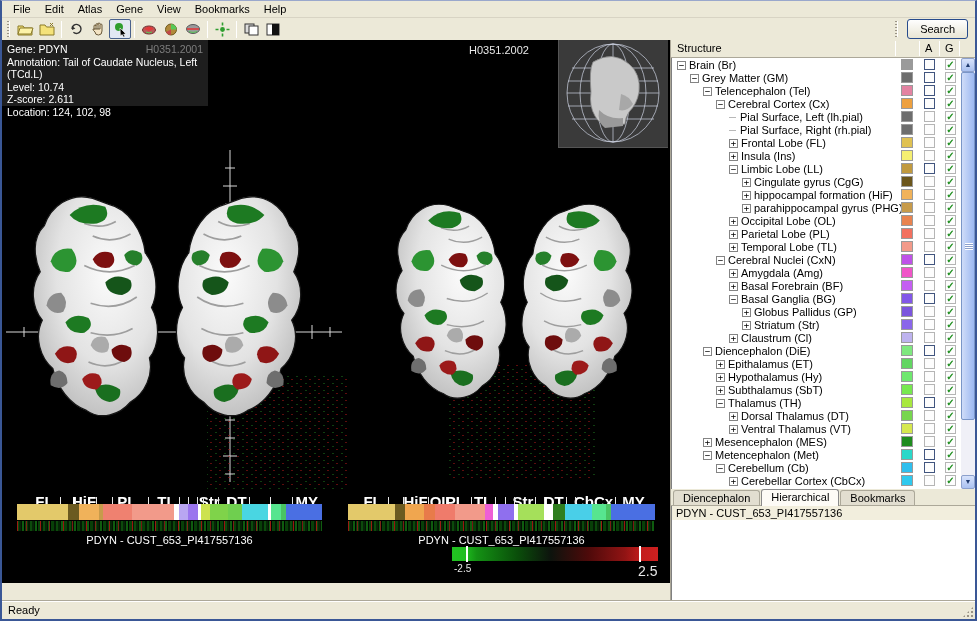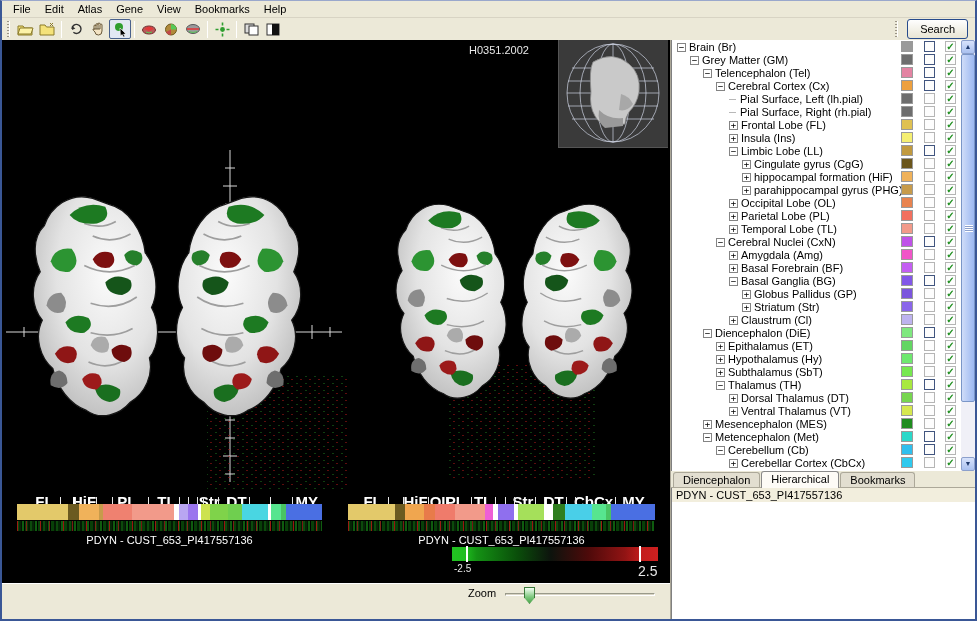--- a/index.html
+++ b/index.html
@@ -273,20 +273,30 @@
             <use href="#hemi" transform="translate(160,152) scale(-1.05,1.05)"></use>
             <use href="#hemi" transform="translate(170,152) scale(1.05)"></use>
           </g>
 
           <g>
             <use href="#hemi" transform="translate(508,160) scale(-0.93,0.93)"></use>
             <use href="#hemi" transform="translate(516,160) scale(0.93)"></use>
           </g>
         </svg>
 
+        <div id="info-box">
+          <div id="info-line1">
+            <span>Gene: PDYN</span>
+            <span class="specimen-dim">H0351.2001</span>
+          </div>
+          <div>Annotation: Tail of Caudate Nucleus, Left (TCd.L)</div>
+          <div>Level: 10.74</div>
+          <div>Z-score: 2.611</div>
+          <div>Location: 124, 102, 98</div>
+        </div>
 
         <div id="label-2002">H0351.2002</div>
 
         <div id="inset">
           <svg width="108" height="106">
             <g stroke="#cfd4e4" stroke-width="0.7" fill="none">
               <ellipse cx="54" cy="53" rx="46" ry="49"></ellipse>
               <ellipse cx="54" cy="53" rx="33" ry="49"></ellipse>
               <ellipse cx="54" cy="53" rx="17" ry="49"></ellipse>
               <line x1="54" y1="4" x2="54" y2="102"></line>
@@ -403,29 +413,32 @@
           </div>
 
         <div id="scale">
           <div class="scale-tick" style="left:7%;"></div>
           <div class="scale-tick" style="left:91%;"></div>
         </div>
         <div id="scale-min">-2.5</div>
         <div id="scale-max">2.5</div>
       </div>
 
-      <div id="zoombar">
-        <span id="zoom-label">Zoom</span>
-        <div id="zoom-track">
-          <div id="zoom-thumb"></div>
-        </div>
+    </div>
+
+    <div id="panel">
+      <div id="panel-header">
+        <span id="ph-structure">Structure</span>
+        <div class="ph-sep" style="left:224px;"></div>
+        <div class="ph-sep" style="left:248px;"></div>
+        <span class="ph-col" style="left:254px;">A</span>
+        <div class="ph-sep" style="left:268px;"></div>
+        <span class="ph-col" style="left:274px;">G</span>
+        <div class="ph-sep" style="left:288px;"></div>
       </div>
-    </div>
-
-    <div id="panel">
 
       <div id="tree-wrap">
         <div id="tree">
             <div class="trow"><span style="display: inline-block; width: 5px;"></span><span class="texp">−</span><span class="tlabel">Brain (Br)</span><span class="swatch" style="background: rgb(154, 154, 154);"></span><span class="cb a dark"></span><span class="cb g">✓</span></div>
             <div class="trow"><span style="display: inline-block; width: 18px;"></span><span class="texp">−</span><span class="tlabel">Grey Matter (GM)</span><span class="swatch" style="background: rgb(110, 110, 110);"></span><span class="cb a dark"></span><span class="cb g">✓</span></div>
             <div class="trow"><span style="display: inline-block; width: 31px;"></span><span class="texp">−</span><span class="tlabel">Telencephalon (Tel)</span><span class="swatch" style="background: rgb(227, 131, 162);"></span><span class="cb a dark"></span><span class="cb g">✓</span></div>
             <div class="trow"><span style="display: inline-block; width: 44px;"></span><span class="texp">−</span><span class="tlabel">Cerebral Cortex (Cx)</span><span class="swatch" style="background: rgb(237, 160, 63);"></span><span class="cb a dark"></span><span class="cb g">✓</span></div>
             <div class="trow"><span style="display: inline-block; width: 57px;"></span><span class="tleaf"></span><span class="tlabel">Pial Surface, Left (lh.pial)</span><span class="swatch" style="background: rgb(110, 110, 110);"></span><span class="cb a"></span><span class="cb g">✓</span></div>
             <div class="trow"><span style="display: inline-block; width: 57px;"></span><span class="tleaf"></span><span class="tlabel">Pial Surface, Right (rh.pial)</span><span class="swatch" style="background: rgb(110, 110, 110);"></span><span class="cb a"></span><span class="cb g">✓</span></div>
             <div class="trow"><span style="display: inline-block; width: 57px;"></span><span class="texp">+</span><span class="tlabel">Frontal Lobe (FL)</span><span class="swatch" style="background: rgb(223, 193, 82);"></span><span class="cb a"></span><span class="cb g">✓</span></div>
@@ -470,13 +483,17 @@
           <div class="tab active">Hierarchical</div>
           <div class="tab">Bookmarks</div>
         </div>
 
       <div id="listbox">
           <div class="list-item selected">PDYN - CUST_653_PI417557136</div>
         </div>
     </div>
   </div>
 
+  <div id="statusbar">
+    <div id="status-text">Ready</div>
+    <div id="resize-grip"></div>
+  </div>
 </div>
 
 </body></html>

